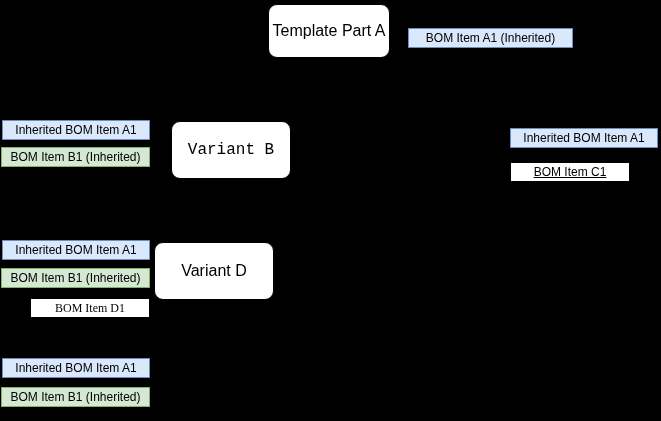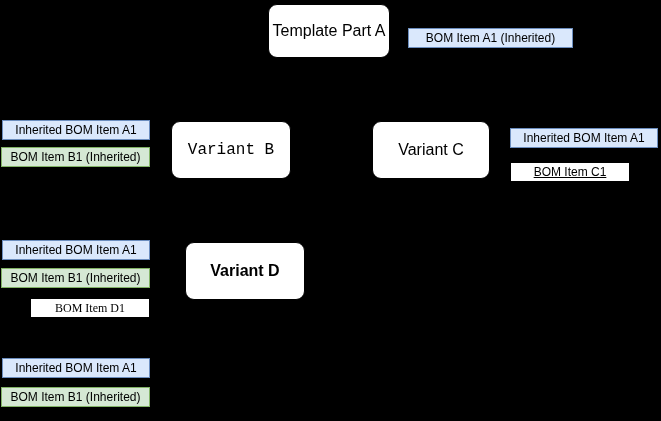--- a/index.html
+++ b/index.html
@@ -55,25 +55,24 @@
 
 <div class="canvas">
 
   <div class="node" style="left:268px; top:4px; width:122px; height:54px;">Template Part A</div>
   <div class="item inherited" style="left:408px; top:3px; width:165px;margin-top:25px;">BOM Item A1 (Inherited)</div>
 
   <div class="item inherited" style="left:2px; top:120px; width:148px;">Inherited BOM Item A1</div>
   <div class="item propagated" style="left:1px; top:147px; width:149px;">BOM Item B1 (Inherited)</div>
   <div class="node" style="left:171px; top:121px; width:120px; height:58px;font-family:Liberation Mono, monospace;">Variant B</div>
 
-  <div class="node" style="left:372px; top:121px; width:118px; height:58px;">Variant C</div>
   <div class="item inherited" style="left:510px; top:128px; width:148px;">Inherited BOM Item A1</div>
   <div class="item" style="left:510px; top:162px; width:120px;text-decoration:underline;">BOM Item C1</div>
 
   <div class="item inherited" style="left:2px; top:240px; width:148px;">Inherited BOM Item A1</div>
   <div class="item propagated" style="left:1px; top:268px; width:149px;">BOM Item B1 (Inherited)</div>
   <div class="item" style="left:30px; top:298px; width:120px;font-family:Liberation Serif, serif;">BOM Item D1</div>
-  <div class="node" style="left:185px; top:242px; width:120px; height:58px;font-weight:bold;">Variant D</div>
+  <div class="node" style="left:154px; top:242px; width:120px; height:58px;">Variant D</div>
 
   <div class="item inherited" style="left:2px; top:358px; width:148px;">Inherited BOM Item A1</div>
   <div class="item propagated" style="left:1px; top:387px; width:149px;">BOM Item B1 (Inherited)</div>
 
 </div>
 
 </body></html>

